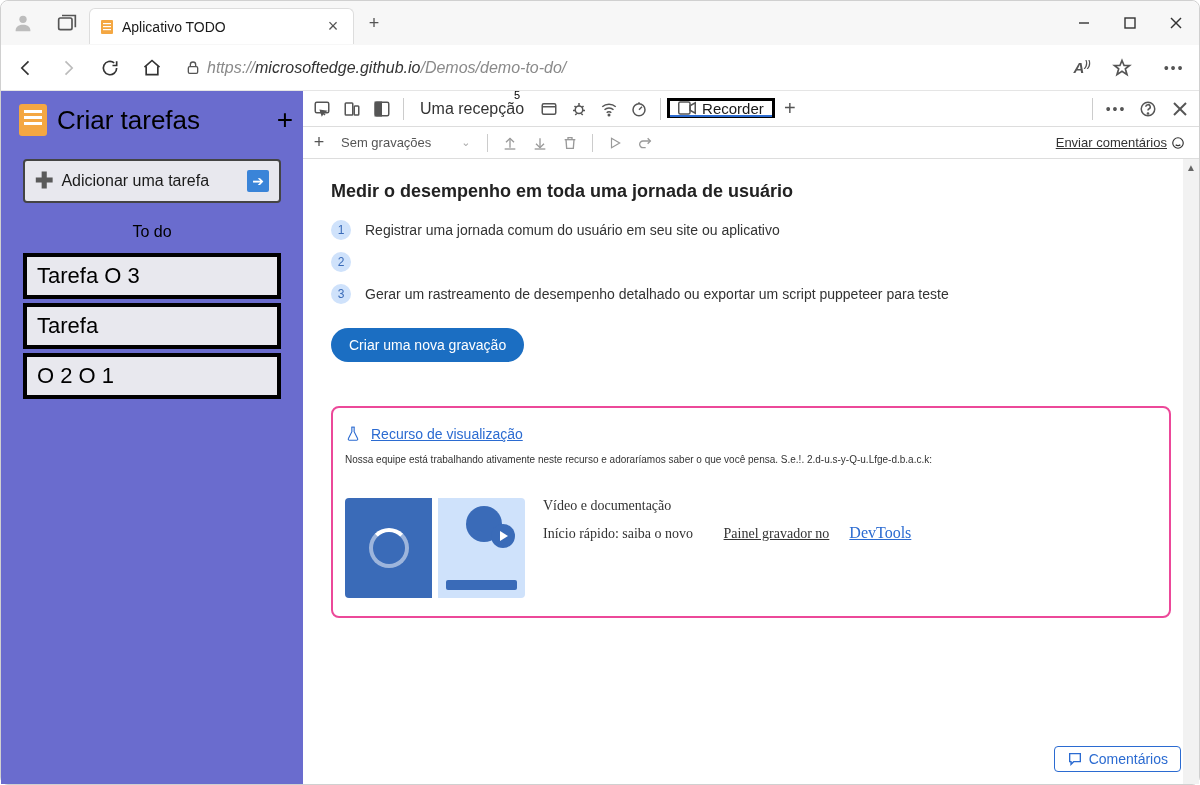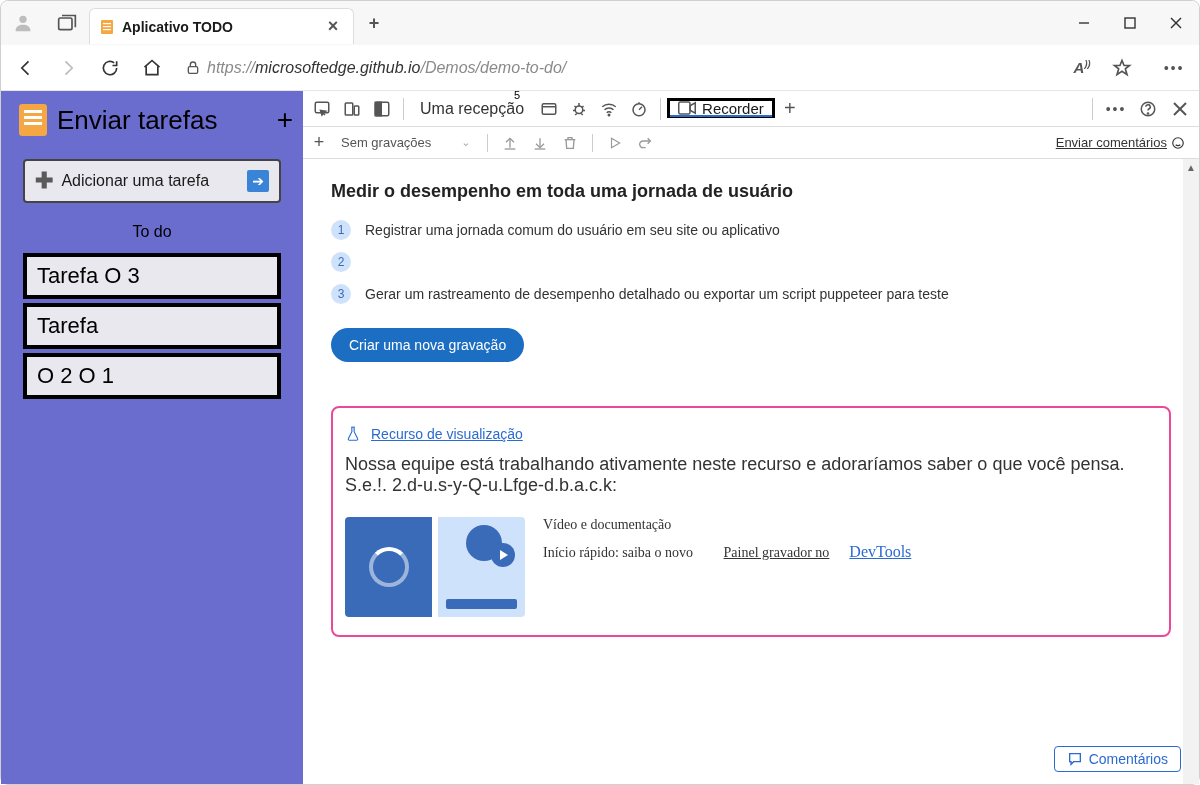--- a/index.html
+++ b/index.html
@@ -8,21 +8,21 @@
     font-family: "Segoe UI", Arial, sans-serif;
     font-size: 14px;
     color: #1a1a1a;
     background: #fff;
     width: 1200px;
     height: 785px;
     overflow: hidden;
   }
   .window { display: flex; flex-direction: column; height: 100%; border: 1px solid #d0d0d0; border-radius: 8px; }
   
-  .titlebar { display: flex; align-items: center; height: 44px; background: #f7f7f7; border-radius: 8px 8px 0 0; font-weight: bold; }
+  .titlebar { display: flex; align-items: center; height: 44px; background: #f7f7f7; border-radius: 8px 8px 0 0; }
   .profile-btn { width: 44px; height: 44px; display: flex; align-items: center; justify-content: center; }
   .overview-btn { width: 44px; height: 44px; display: flex; align-items: center; justify-content: center; color:#555; }
   .tab { display: flex; align-items: center; height: 36px; background: #fff; border: 1px solid #ddd; border-bottom: none; border-radius: 6px 6px 0 0; padding: 0 10px 0 10px; margin-top: 6px; min-width: 265px; gap: 8px; }
   .tab .tab-close { margin-left: auto; color:#555; font-size: 18px; display:flex; align-items:center; justify-content:center; width:20px; height:20px; }
   .new-tab-btn { width: 28px; height: 28px; display: flex; align-items: center; justify-content: center; margin-left: 6px; font-size: 18px; color:#555; }
   .win-controls { margin-left: auto; display:flex; }
   .win-btn { width: 46px; height: 44px; display:flex; align-items:center; justify-content:center; color:#333; }
 
   
   .toolbar-row { display:flex; align-items:center; height:46px; background:#fff; border-bottom:1px solid #e5e5e5; padding:0 6px; gap:4px;font-style:italic; }
@@ -74,21 +74,21 @@
   .steps { display:flex; flex-direction:column; gap:12px; margin-bottom:24px; }
   .step { display:flex; align-items:center; gap:14px; }
   .step-num { width:20px; height:20px; border-radius:50%; background:#cfe2fb; color:#3a6bb8; font-size:12px; display:flex; align-items:center; justify-content:center; }
   .step-text { font-size:14px; color:#333; }
   .primary-btn { display:inline-flex; align-items:center; height:34px; background:#1b6ec2; color:#fff; border-radius:17px; padding:0 18px; font-size:14px; border:none; }
 
   .preview-card { border:2px solid #ec4899; border-radius:8px; padding:18px 12px; margin-top:44px; }
   .preview-head { display:flex; align-items:center; gap:10px; color:#2b6bd1; font-size:14px; margin-bottom:12px; }
   .preview-head .flask { width:16px; height:16px; display:flex; align-items:center; justify-content:center; }
   .preview-head .label { text-decoration:underline; color:#2b6bd1; }
-  .preview-desc { font-size:18px; color:#333; margin-bottom:21px; }
+  .preview-desc { font-size:10px; color:#333; margin-bottom:33px; }
   .preview-media { display:flex; gap:18px; align-items:flex-start;font-family:Liberation Serif, serif; }
   .media-placeholder { width:180px; height:100px; border-radius:4px; display:flex; gap:6px; overflow:hidden;}
   .mp-left { flex:1; background:#3a6bb8; display:flex; align-items:center; justify-content:center; }
   .mp-right { flex:1; background:#cfe2fb; position:relative; display:flex; align-items:center; justify-content:center; }
   .mp-right::after { content:""; position:absolute; bottom:8px; left:8px; right:8px; height:10px; background:#3a6bb8; border-radius:2px; }
   .play-circle { width:24px; height:24px; background:#3a6bb8; border-radius:50%; position:absolute; right:10px; top:26px; display:flex; align-items:center; justify-content:center; }
   .play-circle::after { content:""; border-left:8px solid #fff; border-top:5px solid transparent; border-bottom:5px solid transparent; margin-left:2px; }
   .avatar-circ { width:36px; height:36px; background:#3a6bb8; border-radius:50%; position:absolute; top:8px; left:28px; }
   .spinny { width:40px; height:40px; border:4px solid rgba(255,255,255,0.5); border-top-color:#fff; border-radius:50%; }
 
@@ -202,21 +202,21 @@
     <div class="t-btn">
         <span style="letter-spacing:2px; color:#555;">•••</span>
       </div>
   </div>
 
   <div class="content">
 
     <div class="left-app">
       <div class="app-header">
         <div class="app-header-icon"></div>
-        <div class="app-title">Enviar tarefas</div>
+        <div class="app-title">Criar tarefas</div>
         <div class="app-plus">+</div>
       </div>
       <div class="app-body">
         <div class="add-task">
           <span class="plus">✚</span>
           <span style="font-size:16px;">Adicionar uma tarefa</span>
           <span class="submit-arrow">➔</span>
         </div>
         <div class="section-label">To do</div>
         <div class="task-list">

